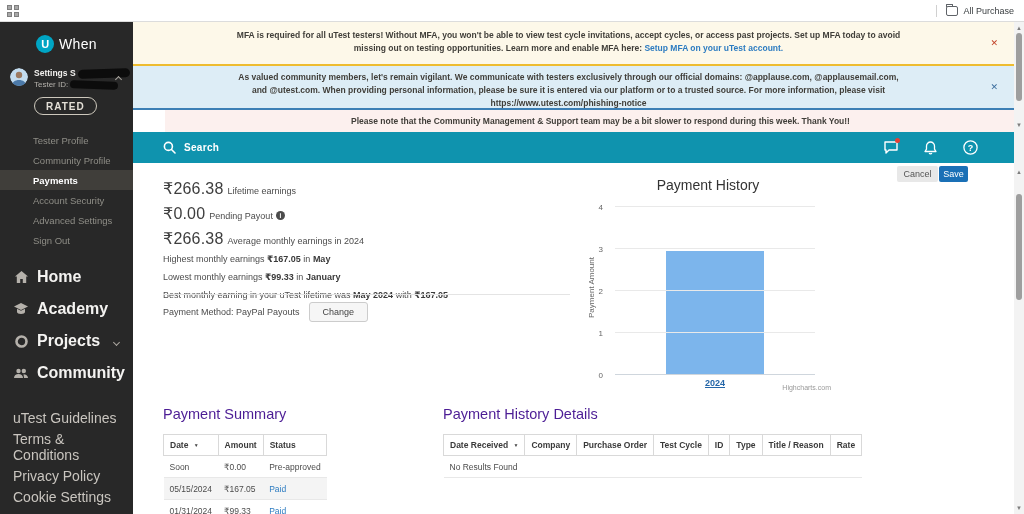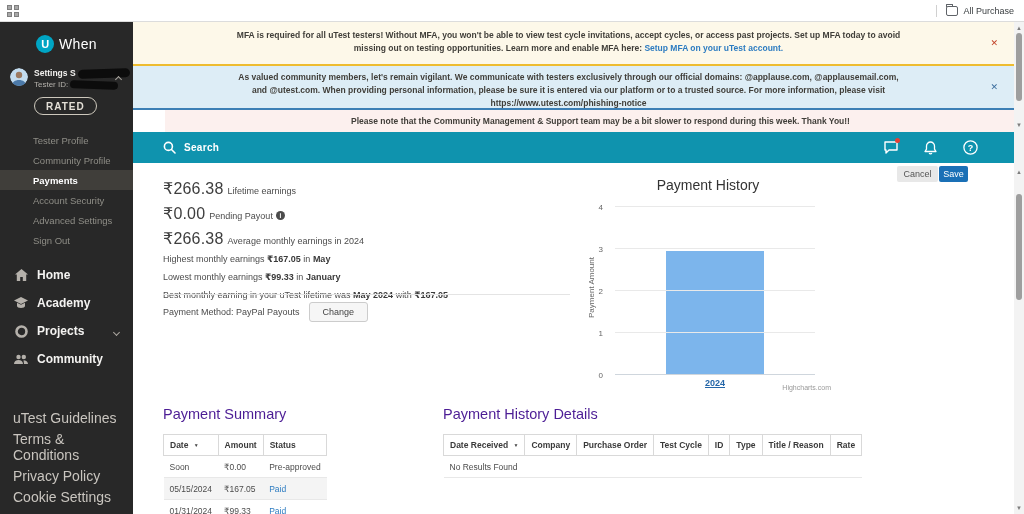--- a/index.html
+++ b/index.html
@@ -32,21 +32,21 @@
   .chev { display:inline-block; border:solid #aaa69f; border-width:0 1.5px 1.5px 0; padding:2px; }
   .chev-up { transform:rotate(-135deg); position:absolute; right:12px; top:24px; }
   .chev-down { transform:rotate(45deg); margin-left:auto; margin-right:14px; margin-top:2px; }
   .rated-badge { display:inline-block; margin:7px 0 0 34px; border:1px solid #cdc8bc; border-radius:9px; padding:2.5px 11px; font-size:10px; font-weight:bold; letter-spacing:1px; color:#e3dfd6; }
   .account-menu { margin-top:15px; }
   .acct-item { padding:4.5px 10px 4.5px 33px; font-size:9.5px; color:#8f8e87; cursor:pointer; white-space:nowrap; }
   .acct-item.active { background:#403e3a; color:#fff; font-weight:bold; }
   .nav-menu { margin-top:11px; }
   .nav-item { display:flex; align-items:center; padding:7px 0 7px 14px; cursor:pointer; }
   .nav-icon { width:14px; height:13px; flex:none; display:flex; align-items:center; justify-content:center; }
-  .nav-label { margin-left:9px; font-size:12px; font-weight:bold; color:#f4f3f1; }
+  .nav-label { margin-left:9px; font-size:16px; font-weight:bold; color:#f4f3f1; }
   .sidebar-footer { position:absolute; left:13px; top:388px; }
   .foot-link { font-size:14px; color:#c9c5bf; margin-bottom:5px; cursor:pointer; }
   .copyright { margin-top:13px; font-size:8.5px; font-weight:bold; color:#d6d3cd; line-height:11px; width:110px; }
 
   
   .banner { position:absolute; left:133px; width:881px; text-align:center; }
   .banner-inner { padding:7px 110px 0 100px; font-size:8.5px; font-weight:bold; color:#403e39; line-height:1.55; }
   .banner-1 { top:22px; height:44px; background:#fdf8e9; border-bottom:2px solid #eebc2f; }
   .banner-2 { top:66px; height:44px; background:#ddedf6; border-bottom:2px solid #3c7fb5; }
   .banner-2 .banner-inner { padding-top:5px; }

